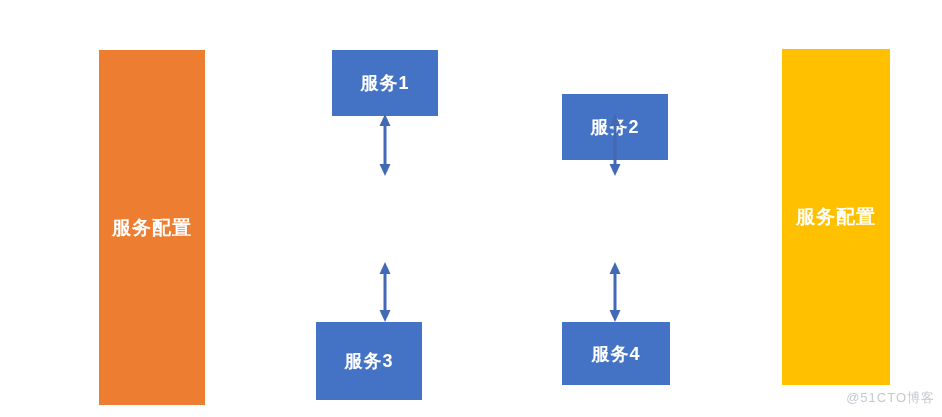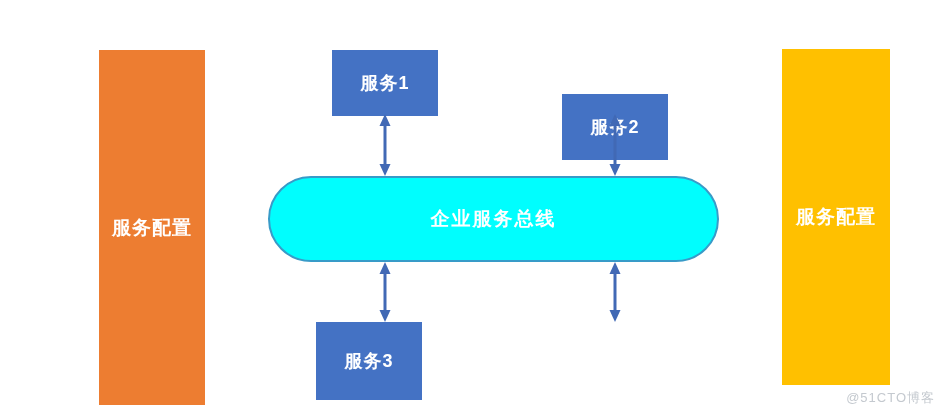--- a/index.html
+++ b/index.html
@@ -105,24 +105,24 @@
 
   <div class="service-box svc1">
     <span>服务1</span>
   </div>
   <div class="service-box svc2">
     <span>服务2</span>
   </div>
   <div class="service-box svc3">
     <span>服务3</span>
   </div>
+  <div class="service-box svc4">
+    <span>服务4</span>
+  </div>
 
-  <div class="bus">
-    <span>企业服务总线</span>
-  </div>
 
   <svg class="arrow a1" viewBox="0 0 16 62" width="16" height="62">
     <line x1="8" y1="11" x2="8" y2="51"></line>
     <polygon points="8,0 2.5,12 13.5,12"></polygon>
     <polygon points="8,62 2.5,50 13.5,50"></polygon>
   </svg>
   <svg class="arrow a2" viewBox="0 0 16 62" width="16" height="62">
     <line x1="8" y1="11" x2="8" y2="51"></line>
     <polygon points="8,0 2.5,12 13.5,12"></polygon>
     <polygon points="8,62 2.5,50 13.5,50"></polygon>

